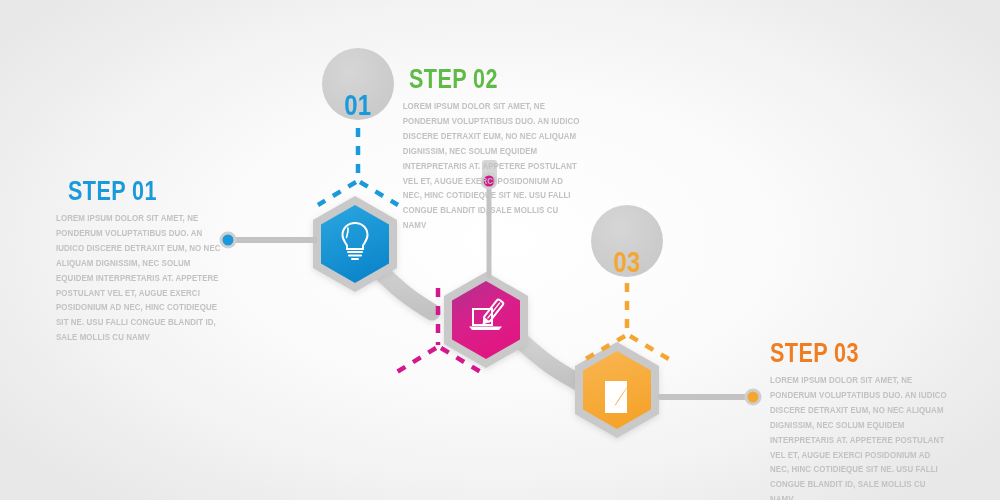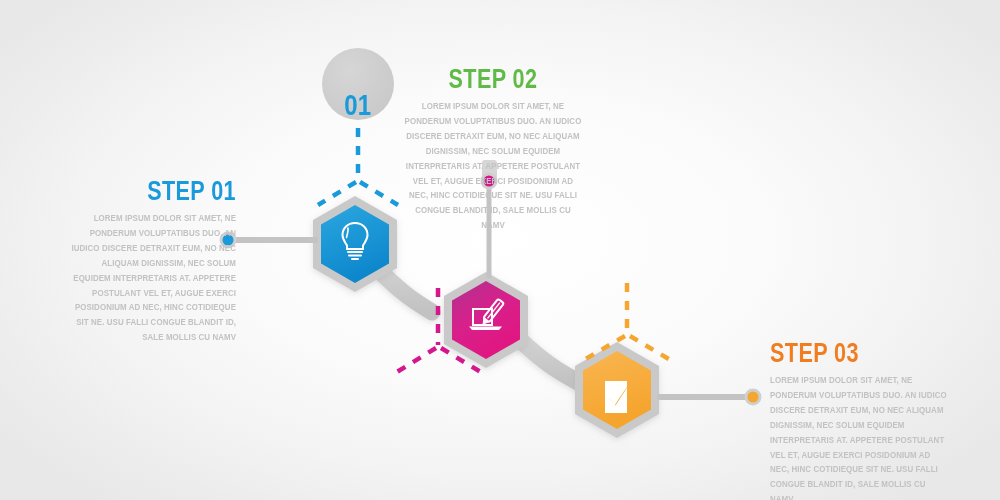--- a/index.html
+++ b/index.html
@@ -28,25 +28,25 @@
   }
   .step-body{
     font-size:9.2px;
     line-height:1.62;
     color:#c2c2c2;
     font-weight:bold;
     letter-spacing:0.1px;
     transform:scaleX(0.86);
     margin:0;
   }
-  #step01{left:36px;top:178px;width:200px;text-align:right;}
+  #step01{left:28px;top:178px;width:200px;text-align:left;}
   #step01 .step-title{color:#1a9ada;transform-origin:right center;}
   #step01 .step-body{transform-origin:right center;}
 
-  #step02{left:388px;top:66px;width:210px;text-align:center;}
+  #step02{left:388px;top:66px;width:210px;text-align:left;}
   #step02 .step-title{color:#5fbb46;transform-origin:center center;}
   #step02 .step-body{transform-origin:center center;}
 
   #step03{left:770px;top:340px;width:208px;text-align:left;}
   #step03 .step-title{color:#f07d20;transform-origin:left center;}
   #step03 .step-body{transform-origin:left center;}
 
   
   .num-circle{
     position:absolute;width:72px;height:72px;border-radius:50%;
@@ -177,20 +177,23 @@
 
   <svg class="hex-icon" id="icon3" viewBox="0 0 38 40">
     <rect x="7" y="4" width="22" height="32" fill="#ffffff"></rect>
     <path d="M10 20 L17 29 L34 5 L32 19 L17 34 L9 25 Z" fill="#f5a631" opacity="0"></path>
     <path d="M11 21 L17.5 28.5 L33 4.5 C26 14 20 23 17 28 L12.5 22.5 Z" fill="#f6a72f"></path>
   </svg>
 
   <div class="num-circle" id="circle01">
     <span>01</span>
   </div>
+  <div class="num-circle" id="circle03">
+    <span>03</span>
+  </div>
 
   <div class="step-block" id="step01">
     <h2 class="step-title">STEP 01</h2>
     <p class="step-body">LOREM IPSUM DOLOR SIT AMET, NE PONDERUM VOLUPTATIBUS DUO. AN IUDICO DISCERE DETRAXIT EUM, NO NEC ALIQUAM DIGNISSIM, NEC SOLUM EQUIDEM INTERPRETARIS AT. APPETERE POSTULANT VEL ET, AUGUE EXERCI POSIDONIUM AD NEC, HINC COTIDIEQUE SIT NE. USU FALLI CONGUE BLANDIT ID, SALE MOLLIS CU NAMV</p>
   </div>
 
   <div class="step-block" id="step02">
     <h2 class="step-title">STEP 02</h2>
     <p class="step-body">LOREM IPSUM DOLOR SIT AMET, NE PONDERUM VOLUPTATIBUS DUO. AN IUDICO DISCERE DETRAXIT EUM, NO NEC ALIQUAM DIGNISSIM, NEC SOLUM EQUIDEM INTERPRETARIS AT. APPETERE POSTULANT VEL ET, AUGUE EXERCI POSIDONIUM AD NEC, HINC COTIDIEQUE SIT NE. USU FALLI CONGUE BLANDIT ID, SALE MOLLIS CU NAMV</p>
   </div>

